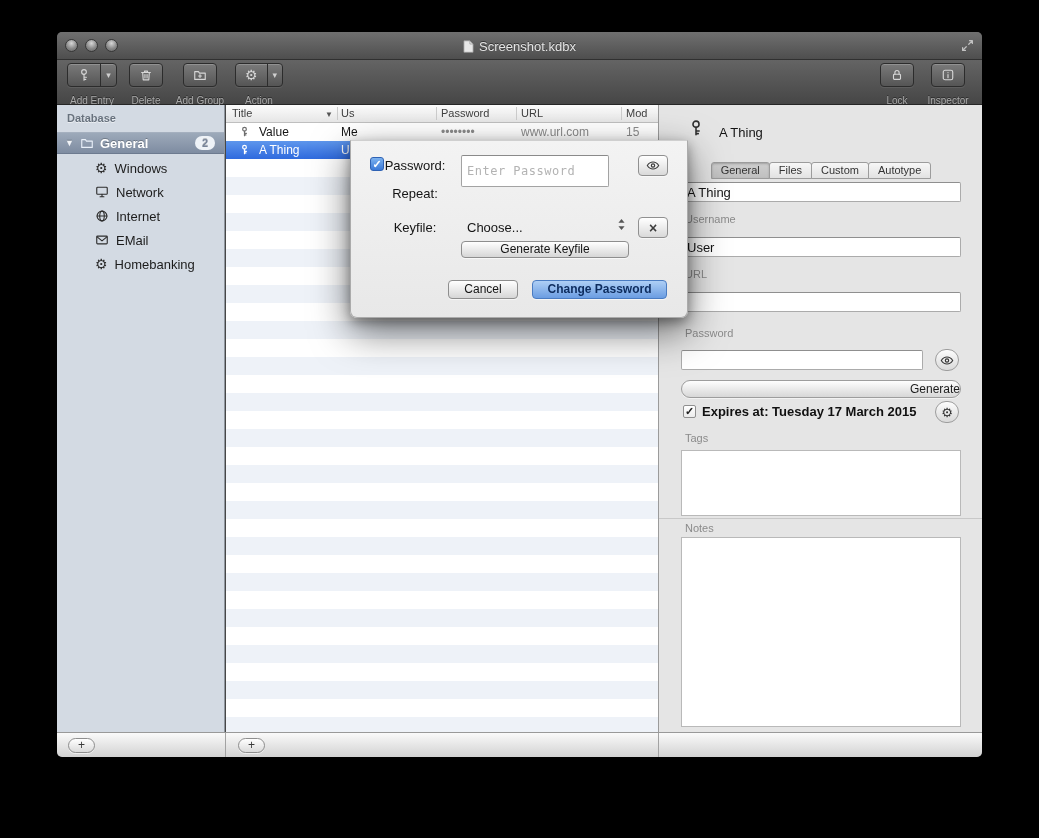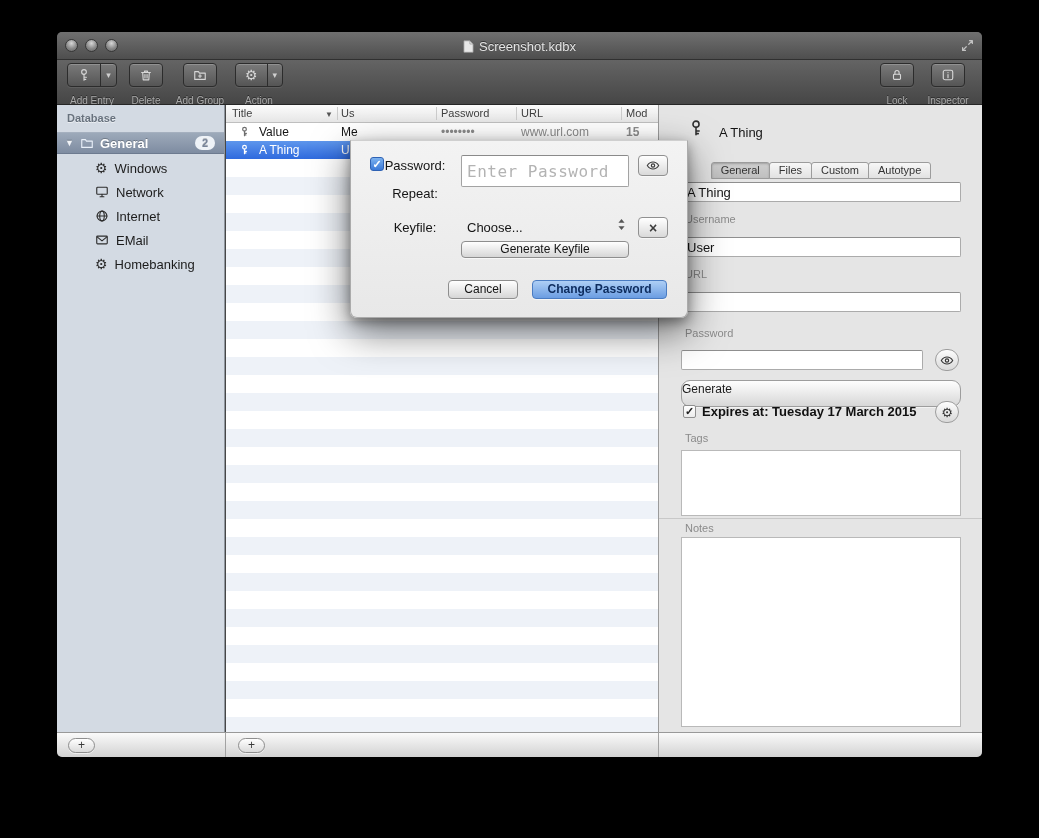--- a/index.html
+++ b/index.html
@@ -49,34 +49,34 @@
   .elrow.sel .rowkey{color:#fff}
 
   .inspector{position:absolute;left:601px;top:73px;width:324px;height:627px;background:#e5e5e5;border-left:1px solid #9b9b9b}
   .insp-keyicon{position:absolute;left:28px;top:14px;color:#2f2f2f}
   .insp-title{position:absolute;left:60px;top:20px;font-size:13px;color:#141414}
   .tabs{position:absolute;left:0;right:0;top:57px;height:18px;display:flex;justify-content:center}
   .tab{height:17px;line-height:15px;padding:0 9px;font-size:11px;color:#333;background:linear-gradient(#f7f7f7,#e2e2e2);border:1px solid #9c9c9c;border-radius:3px 3px 0 0;margin-right:-1px}
   .tab.sel{background:linear-gradient(#cecece,#c0c0c0);box-shadow:inset 0 1px 2px rgba(0,0,0,.22)}
   .ifield{position:absolute;left:22px;width:280px;height:20px;background:#fff;border:1px solid #ababab;border-top-color:#8f8f8f;border-radius:2px;font-size:13px;color:#141414;padding:0 5px;font-family:"Liberation Sans",sans-serif;outline:none}
   .ilabel{position:absolute;left:26px;font-size:11px;color:#8b8b8b}
-  .roundbtn{position:absolute;left:22px;width:280px;height:27px;border:1px solid #9d9d9d;border-radius:9px;background:linear-gradient(#fefefe,#d7d7d7);font-size:12px;color:#1c1c1c;text-align:left;line-height:16px;box-shadow:0 1px 0 rgba(255,255,255,.5)}
+  .roundbtn{position:absolute;left:22px;width:280px;height:18px;border:1px solid #9d9d9d;border-radius:9px;background:linear-gradient(#fefefe,#d7d7d7);font-size:12px;color:#1c1c1c;text-align:right;line-height:16px;box-shadow:0 1px 0 rgba(255,255,255,.5)}
   .circbtn{position:absolute;width:24px;height:22px;border:1px solid #9d9d9d;border-radius:11px;background:linear-gradient(#fdfdfd,#d9d9d9);display:flex;align-items:center;justify-content:center;color:#333}
   .expires{position:absolute;left:24px;top:299px;display:flex;align-items:center;gap:6px;font-size:13px;font-weight:bold;color:#111}
   .cbox{width:13px;height:13px;border:1px solid #8f8f8f;border-radius:2px;background:linear-gradient(#fff,#ececec);display:flex;align-items:center;justify-content:center;font-size:11px;color:#222}
   .ibox{position:absolute;left:22px;width:280px;background:#fff;border:1px solid #b9b9b9;resize:none;outline:none;font-family:"Liberation Sans",sans-serif;font-size:12px;padding:4px}
   .divline{position:absolute;left:0;right:0;height:1px;background:#c8c8c8}
 
   .footerbar{position:absolute;left:0;bottom:0;width:925px;height:25px;background:linear-gradient(#fafafa,#d2d2d2);border-top:1px solid #999}
   .fsep{position:absolute;top:0;bottom:0;width:1px;background:#a2a2a2}
   .plusbtn{position:absolute;top:5px;width:27px;height:15px;border:1px solid #8d8d8d;border-radius:8px;background:linear-gradient(#fff,#dadada);font-size:12px;line-height:12px;text-align:center;color:#3a3a3a;box-shadow:0 1px 0 rgba(255,255,255,.6)}
 
   .sheet{position:absolute;left:293px;top:108px;width:338px;height:178px;background:linear-gradient(#f3f3f3,#e8e8e8);border:1px solid #ababab;border-top:1px solid #cfcfcf;border-radius:0 0 7px 7px;box-shadow:0 14px 38px rgba(0,0,0,.55),0 4px 12px rgba(0,0,0,.35);z-index:50}
   .shlabel{position:absolute;width:80px;text-align:center;font-size:13px;color:#141414}
-  .shinput{position:absolute;left:110px;width:168px;height:21px;border:1px solid #a3a3a3;border-top-color:#8a8a8a;background:#fff;border-radius:2px;font-size:16px;padding:15px 5px;font-family:"DejaVu Sans Mono",monospace;color:#222;outline:none}
+  .shinput{position:absolute;left:110px;width:148px;height:21px;border:1px solid #a3a3a3;border-top-color:#8a8a8a;background:#fff;border-radius:2px;font-size:12px;padding:15px 5px;font-family:"DejaVu Sans Mono",monospace;color:#222;outline:none}
   .shinput::placeholder{color:#b3b3b3;letter-spacing:.5px}
   .sqbtn{position:absolute;left:287px;width:30px;height:21px;border:1px solid #909090;border-radius:4px;background:linear-gradient(#fff,#d9d9d9);display:flex;align-items:center;justify-content:center;color:#3c3c3c;box-shadow:0 1px 0 rgba(255,255,255,.5)}
   .bluecheck{position:absolute;left:19px;top:16px;width:14px;height:14px;border:1px solid #2e62b4;border-radius:3px;background:linear-gradient(#7cb2ef,#3a79d8);color:#fff;font-size:11px;line-height:13px;text-align:center;font-weight:bold}
   .popup{position:absolute;left:116px;top:79px;font-size:13px;color:#141414}
   .stepper{position:absolute;left:266px;top:77px;display:flex}
   .aquabtn{position:absolute;height:19px;border:1px solid #8e8e8e;border-radius:4px;background:linear-gradient(#fff,#d6d6d6);font-size:12px;color:#141414;text-align:center;line-height:17px;box-shadow:0 1px 0 rgba(255,255,255,.6)}
   .aquabtn.default{background:linear-gradient(#aecff5,#6b9de2);border-color:#4a7cc2;color:#0d2c5e;font-weight:bold}
 </style>
 </head>
 <body>
@@ -234,21 +234,21 @@
             <span class="rowkey">
               <svg width="11" height="11" viewBox="0 0 16 16" fill="none" stroke="currentColor" stroke-width="1.8" stroke-linecap="round">
                 <circle cx="8" cy="4.6" r="2.7"></circle>
                 <path d="M8 7.3V14M8 10.6h2.8M8 13h2"></path>
               </svg>
             </span>
             <span class="cell" style="left: 33px;">Value</span>
             <span class="cell" style="left: 115px;">Me</span>
             <span class="cell dim" style="left: 215px;">••••••••</span>
             <span class="cell dim" style="left: 295px;">www.url.com</span>
-            <span class="cell dim" style="left: 400px; font-weight: bold;">15</span>
+            <span class="cell dim" style="left: 400px;">15</span>
           </div>
           <div class="elrow sel" style="top: 36px;">
             <span class="rowkey">
               <svg width="11" height="11" viewBox="0 0 16 16" fill="none" stroke="currentColor" stroke-width="1.8" stroke-linecap="round">
                 <circle cx="8" cy="4.6" r="2.7"></circle>
                 <path d="M8 7.3V14M8 10.6h2.8M8 13h2"></path>
               </svg>
             </span>
             <span class="cell" style="left: 33px;">A Thing</span>
             <span class="cell" style="left: 115px;">Us</span>

